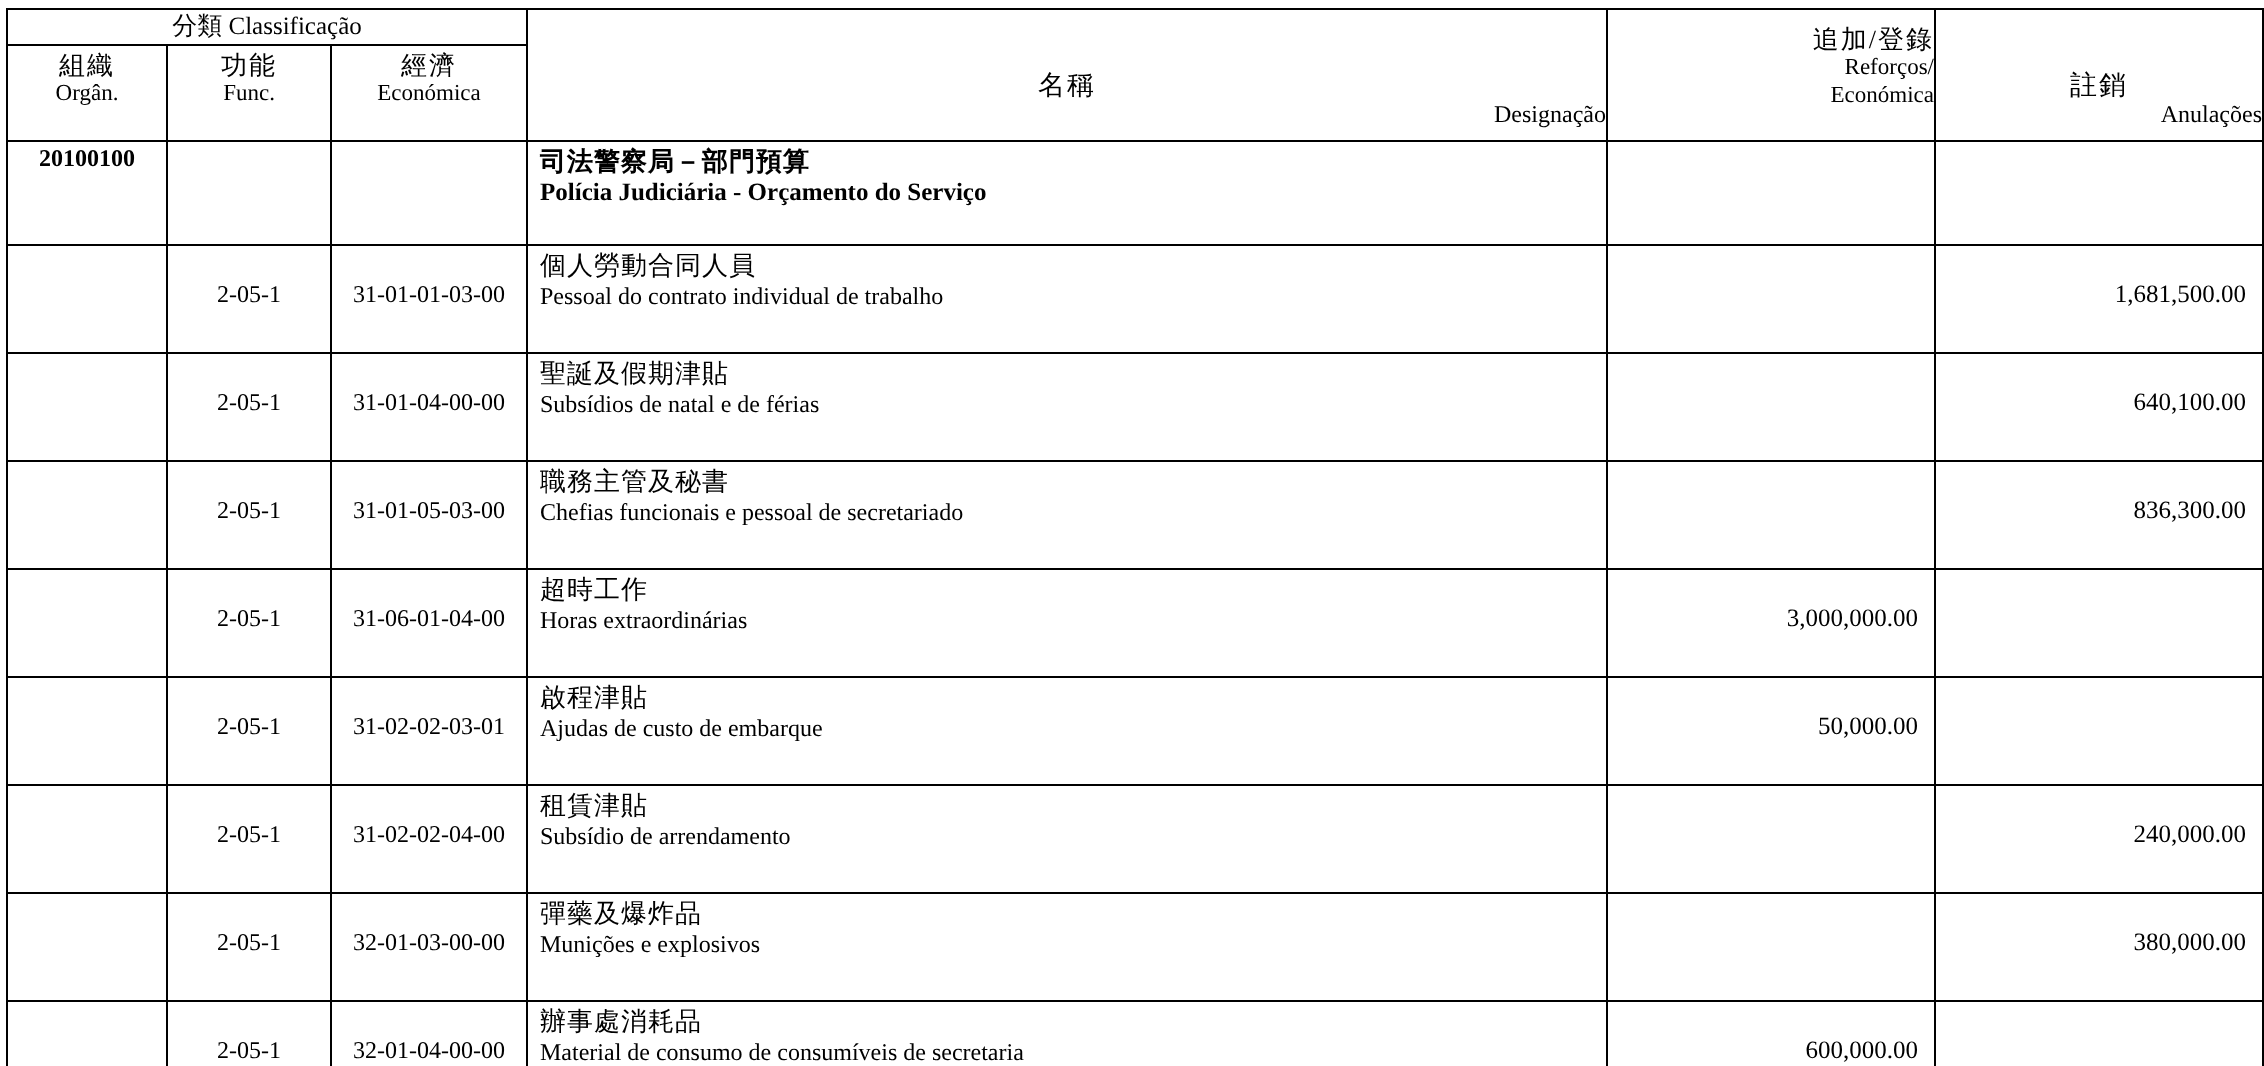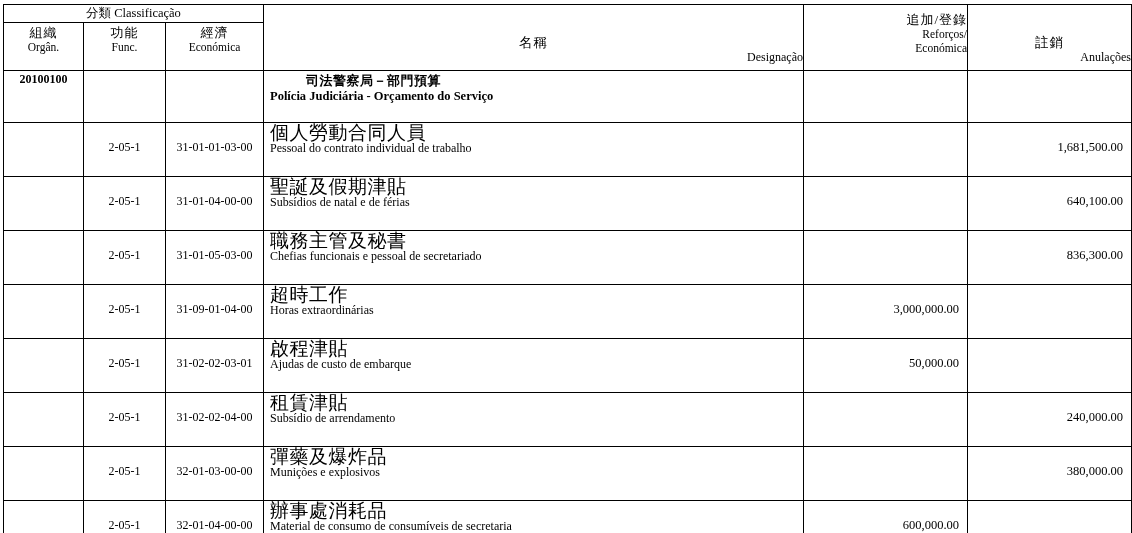--- a/index.html
+++ b/index.html
@@ -78,32 +78,31 @@
   }
   td.c-amt {
     text-align: right;
     font-size: 12.5px;
     padding-right: 8px !important;
     white-space: nowrap;
   }
   td.c-anul { }
 
   .row-cn {
-    font-size: 19px;
+    font-size: 13px;
     line-height: 16px;
     letter-spacing: 0.5px;
   }
   .row-pt {
     font-size: 12px;
     line-height: 15px;
   }
   .title-row .row-cn {
     font-weight: bold;
     font-size: 13px;
-    margin-left: 36px;
   }
   .title-row .row-pt {
     font-weight: bold;
     font-size: 12.5px;
   }
   .code-pad { padding-top: 17px !important; }
   .amt-pad { padding-top: 17px !important; }
   .titlecell { padding-top: 7px !important; padding-bottom: 4px !important;}
   tr.data-row td { height: 36px; }
   tr.title-row td { height: 34px; }
@@ -202,21 +201,21 @@
           <td class="c-desig">
             <div class="row-cn">職務主管及秘書</div>
             <div class="row-pt">Chefias funcionais e pessoal de secretariado</div>
           </td>
           <td class="c-amt amt-pad"></td>
           <td class="c-amt c-anul amt-pad">836,300.00</td>
         </tr>
         <tr class="data-row">
           <td class="c-org code-pad"></td>
           <td class="c-func code-pad">2-05-1</td>
-          <td class="c-econ code-pad">31-09-01-04-00</td>
+          <td class="c-econ code-pad">31-06-01-04-00</td>
           <td class="c-desig">
             <div class="row-cn">超時工作</div>
             <div class="row-pt">Horas extraordinárias</div>
           </td>
           <td class="c-amt amt-pad">3,000,000.00</td>
           <td class="c-amt c-anul amt-pad"></td>
         </tr>
         <tr class="data-row">
           <td class="c-org code-pad"></td>
           <td class="c-func code-pad">2-05-1</td>

